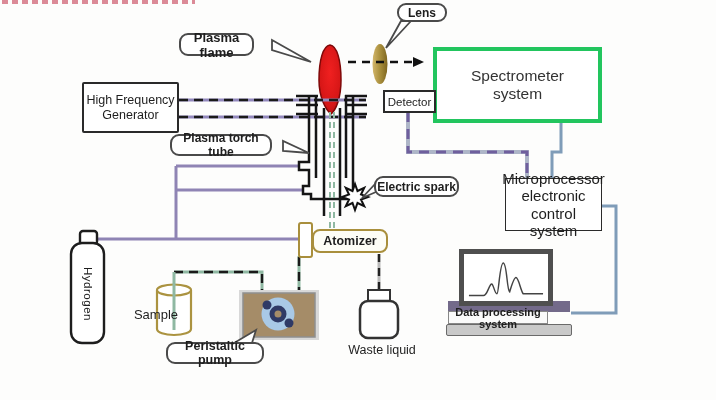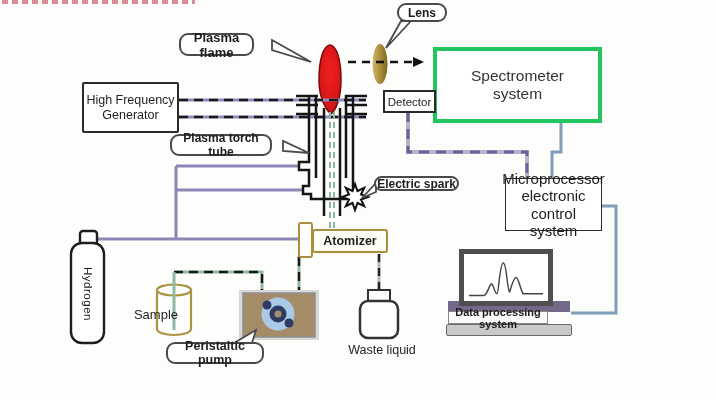--- a/index.html
+++ b/index.html
@@ -19,21 +19,21 @@
   #hfgen{left:82px;top:82px;width:97px;height:51px;font-size:12.5px;border-width:2.6px;border-radius:2px;}
   #spectro{left:433px;top:47px;width:169px;height:76px;font-size:15.5px;border:4px solid #22c55e;color:#333;}
   #detector{left:383px;top:90px;width:53px;height:23px;font-size:11.5px;}
   #micro{left:505px;top:178px;width:97px;height:53px;font-size:15px;border-width:1.8px;}
   #atomizer{left:312px;top:229px;width:76px;height:24px;font-size:12.5px;
     border:2.6px solid #a98f3c;border-radius:12px;background:#fdfdf6;}
   #nozzle{left:298px;top:222px;width:15px;height:36px;border:2.6px solid #a98f3c;border-radius:3px;background:#fff;}
   #cl-flame{left:179px;top:33px;width:75px;height:23px;font-size:13px;}
   #cl-lens{left:397px;top:3px;width:50px;height:19px;font-size:12px;}
   #cl-torch{left:170px;top:134px;width:102px;height:22px;font-size:12px;}
-  #cl-spark{left:374px;top:176px;width:85px;height:15px;font-size:12px;}
+  #cl-spark{left:374px;top:176px;width:85px;height:21px;font-size:12px;}
   #cl-pump{left:166px;top:342px;width:98px;height:22px;font-size:12.5px;}
   #lbl-sample{left:130px;top:306px;width:52px;height:16px;font-size:13px;text-align:center;}
   #lbl-waste{left:345px;top:342px;width:74px;height:16px;font-size:12.5px;}
   #hydro-text{left:72px;top:250px;width:32px;height:88px;font-size:11.5px;}
   #hydro-text span{transform:rotate(90deg);white-space:nowrap;letter-spacing:.5px;}
   
   #dps-stand{left:448px;top:301px;width:122px;height:11px;background:#736a8a;z-index:2;}
   #dps-frame{left:459px;top:249px;width:94px;height:57px;background:#fff;border:5px solid #4f4f4f;z-index:3;padding:0;}
   #dps-band{left:448px;top:311px;width:100px;height:13px;font-size:11px;font-weight:bold;
     background:#fafafa;border:1px solid #888;z-index:4;}
@@ -171,21 +171,21 @@
     <span>Detector</span>
   </div>
 
   <div class="box l1" id="micro">
     <span>Microprocessor</span>
     <span>electronic</span>
     <span>control system</span>
   </div>
 
   <div class="plain" id="nozzle" style="background:#fff;"></div>
-  <div class="callout" id="atomizer" style="border-radius:3px;">
+  <div class="callout" id="atomizer" style="border-radius:8px;">
     <span>Atomizer</span>
   </div>
 
   <div class="callout" id="cl-flame">
     <span>Plasma flame</span>
   </div>
   <div class="callout" id="cl-lens">
     <span>Lens</span>
   </div>
   <div class="callout" id="cl-torch">

